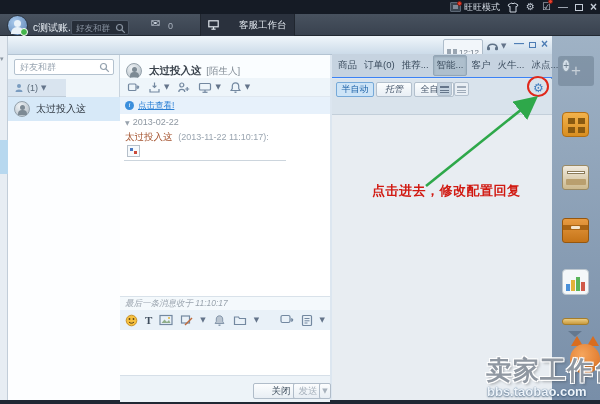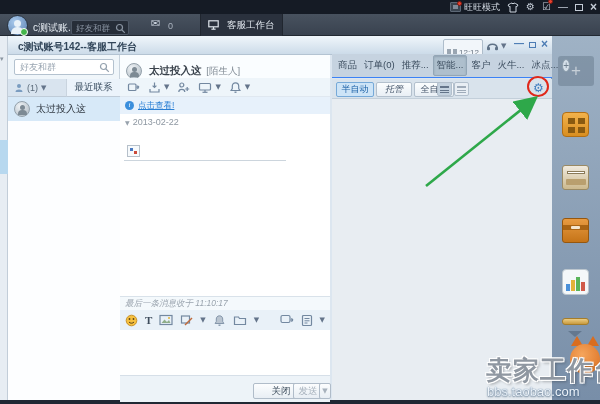--- a/index.html
+++ b/index.html
@@ -34,21 +34,21 @@
   .status-dot{position:absolute;right:-1px;bottom:-1px;width:8px;height:8px;border-radius:50%;
               background:#43b64a;border:1px solid #fff;}
   .ab-account{left:33px;top:21px;font-size:10px;color:#e7edf3;z-index:9;}
   .ab-search{left:71px;top:20px;width:58px;height:15px;background:#262d38;border:1px solid #4d5765;border-radius:2px;z-index:9;}
   .ab-search input{position:absolute;left:2px;top:0;width:42px;height:13px;background:transparent;border:0;outline:0;
                    font-size:8.5px;color:#b9c2ce;font-family:"Liberation Sans",sans-serif;}
   .ab-search input::placeholder{color:#8a94a2;}
   .sicon{position:absolute;}
   .ab-mail{left:151px;top:17px;font-size:11px;color:#ccd4df;z-index:9;}
   .ab-mail-count{left:168px;top:21px;font-size:9px;color:#aab3bf;z-index:9;}
-  .wb-tab{left:200px;top:14px;height:22px;padding:0 7px;background:#2a313d;display:flex;align-items:center;gap:8px;
+  .wb-tab{left:200px;top:14px;height:22px;padding:0 7px;background:#2a313d;display:flex;align-items:center;gap:20px;
           color:#e2e8ef;font-size:9.5px;z-index:9;border-left:1px solid #20262f;border-right:1px solid #20262f;}
 
   
   .left-strip{left:0;top:36px;width:8px;height:364px;background:#e7edf3;border-right:1px solid #c2cdd8;}
   .ls-caret{left:0px;top:55px;font-size:7px;color:#8a95a1;}
   .ls-hl{left:0;top:140px;width:8px;height:34px;background:#b7d8ef;}
 
   
   .inner{left:8px;top:36px;width:544px;height:366px;background:#dce6f0;border:1px solid #7d97b0;z-index:2;}
   .in-titlebar{left:8px;top:36px;width:544px;height:19px;background:linear-gradient(#f0f6fb,#ccdbe9);z-index:3;
@@ -118,21 +118,21 @@
   .btn-send{left:173px;width:30px;color:#a8b2bd;}
   .btn-send-caret{left:199px;width:12px;color:#a8b2bd;font-size:7px;}
 
   
   .p-tabs{left:332px;top:54px;width:220px;height:24px;background:#c6d3e0;border-bottom:1px solid #3b82f6;z-index:4;
           display:flex;align-items:center;gap:1px;padding:0 3px;font-size:9.5px;color:#3b4c5e;}
   .p-tab{padding:3px 3px;border-radius:2px;}
   .p-tab.sel{background:#aebfcd;border:1px solid #93a6b6;box-shadow:inset 0 1px 2px rgba(60,80,100,.25);}
   .p-add{width:13px;height:13px;border:1px solid #8b9cab;border-radius:50%;color:#6e7f8f;font-size:10px;line-height:11px;
          text-align:center;margin-left:auto;background:#d4dfe9;}
-  .p-subbar{left:332px;top:79px;width:220px;height:20px;background:#d9e3ec;border-bottom:1px solid #c3cfda;z-index:4;}
+  .p-subbar{left:332px;top:79px;width:220px;height:36px;background:#d9e3ec;border-bottom:1px solid #c3cfda;z-index:4;}
   .seg{position:absolute;top:3px;height:15px;border:1px solid #b3c0cd;border-radius:2px;font-size:9px;color:#44556a;
        background:linear-gradient(#fbfdfe,#e9eff5);display:flex;align-items:center;justify-content:center;}
   .seg.sel{background:#cde4f7;border-color:#76a9d8;color:#1f63a8;}
   .seg1{left:4px;width:38px;}.seg2{left:44px;width:36px;font-style:italic;}.seg3{left:82px;width:40px;}
   .view-btn{position:absolute;top:3px;width:15px;height:14px;border:1px solid #b3c0cd;border-radius:2px;
             display:flex;align-items:center;justify-content:center;}
   .vb1{left:105px;background:#c4d2df;}
   .vb2{left:122px;background:#e8eef4;}
   .vglyph{width:9px;height:7px;border-top:2px solid #64758a;border-bottom:1px solid #64758a;position:relative;}
   .vglyph:after{content:"";position:absolute;left:0;top:2px;width:9px;height:1px;background:#64758a;}
@@ -173,21 +173,21 @@
   
   .mascot{left:566px;top:336px;width:34px;height:40px;z-index:4;}
   .mascot .face{position:absolute;left:4px;top:8px;width:30px;height:30px;border-radius:50%;
                 background:radial-gradient(circle at 40% 35%,#f5a55c,#d96d1f);}
   .mascot .ear1,.mascot .ear2{position:absolute;width:0;height:0;border-left:6px solid transparent;border-right:6px solid transparent;
                 border-bottom:10px solid #d96d1f;}
   .ear1{left:5px;top:0;}.ear2{left:21px;top:0;}
   .bottom-edge{left:0;top:400px;width:600px;height:4px;background:#202834;z-index:3;}
   .wm-title{left:486px;top:353px;z-index:6;font-size:26px;font-weight:bold;color:#8f97a1;letter-spacing:1px;
             text-shadow:-1px -1px 0 #fff,1px -1px 0 #fff,-1px 1px 0 #fff,1px 1px 0 #fff,2px 2px 3px rgba(0,0,0,.3);}
-  .wm-url{left:487px;top:384px;z-index:6;font-size:13px;font-weight:normal;color:#eef4fa;
+  .wm-url{left:487px;top:384px;z-index:6;font-size:13px;font-weight:bold;color:#eef4fa;
           text-shadow:0 1px 2px rgba(30,60,90,.7),0 0 1px #5b82a8;}
   svg{display:block;}
 </style>
 </head>
 <body>
 
 <div id="stage">
 
   <div class="abs titlebar"></div>
   <div class="abs qn-logo">
@@ -242,21 +242,20 @@
       </svg>
     <span>客服工作台</span>
   </div>
 
   <div class="abs left-strip"></div>
   <div class="abs ls-caret ico">▾</div>
   <div class="abs ls-hl"></div>
 
   <div class="abs inner"></div>
   <div class="abs in-titlebar"></div>
-  <div class="abs in-title">c测试账号142--客服工作台</div>
   <div class="abs time-badge">
     <i></i>
       <i></i>
       <span>12:12</span>
   </div>
   <div class="abs phone-ic">
     <svg width="13" height="11" viewBox="0 0 13 11">
         <path d="M2 8 C2 3 11 3 11 8" fill="none" stroke="#5f7287" stroke-width="1.6"></path>
         <rect x="1" y="7" width="3" height="3.3" rx="1" fill="#5f7287"></rect>
         <rect x="9" y="7" width="3" height="3.3" rx="1" fill="#5f7287"></rect>
@@ -278,23 +277,20 @@
     </span>
   </div>
   <div class="abs c-tabs-l">
     <svg width="10" height="10" viewBox="0 0 10 10">
         <circle cx="5" cy="3" r="2" fill="#7a9cc0"></circle>
         <path d="M1.5 9 C1.5 5.8 8.5 5.8 8.5 9 Z" fill="#7a9cc0"></path>
       </svg>
     <span>(1)</span>
     <span class="caret ico">▼</span>
   </div>
-  <div class="abs c-tabs-r">
-    <span>最近联系</span>
-  </div>
   <div class="abs contact-item">
     <span class="av">
         <span class="hd"></span>
         <span class="bd"></span>
       </span>
     <span class="contact-name">太过投入这</span>
   </div>
   <div class="abs c-blank"></div>
 
   <div class="abs chat-header">
@@ -345,20 +341,24 @@
     <span class="caret ico">▼</span>
   </div>
   <div class="abs notice">
     <span class="info-ic">i</span>
     <a class="notice-link">点击查看!</a>
   </div>
   <div class="abs messages"></div>
   <div class="abs date-row">
     <span class="date-caret ico">▼</span>
     <span>2013-02-22</span>
+  </div>
+  <div class="abs msg-meta">
+    <span class="msg-sender">太过投入这</span>
+    <span class="msg-time">(2013-11-22 11:10:17):</span>
   </div>
   <div class="abs img-ph">
       <i></i>
       <b></b>
     </div>
   <div class="abs msg-divider"></div>
   <div class="abs status-row">最后一条消息收于 11:10:17</div>
 
   <div class="abs input-toolbar">
     <span>
@@ -445,20 +445,21 @@
   </div>
   <div class="abs p-body"></div>
   <svg class="abs green-arrow" width="220" height="115" viewBox="0 0 220 115">
     <defs>
       <marker id="ah" markerWidth="9" markerHeight="9" refX="6" refY="4.5" orient="auto">
         <path d="M0 0 L9 4.5 L0 9 Z" fill="#2ea84a"></path>
       </marker>
     </defs>
     <line x1="94" y1="98" x2="200" y2="13" stroke="#2ea84a" stroke-width="2.6" marker-end="url(#ah)"></line>
   </svg>
+  <div class="abs annotation">点击进去，修改配置回复</div>
 
   <div class="abs dock"></div>
   <div class="abs dock-add">+</div>
   <div class="abs dock-label lbl-dim" style="top:89px;left:552px;">组件中心</div>
   <div class="abs di ic-grid">
       <i></i>
     </div>
   <div class="abs dock-label" style="top:140px;left:552px;">常用入口</div>
   <div class="abs di ic-printer">
       <i></i>

